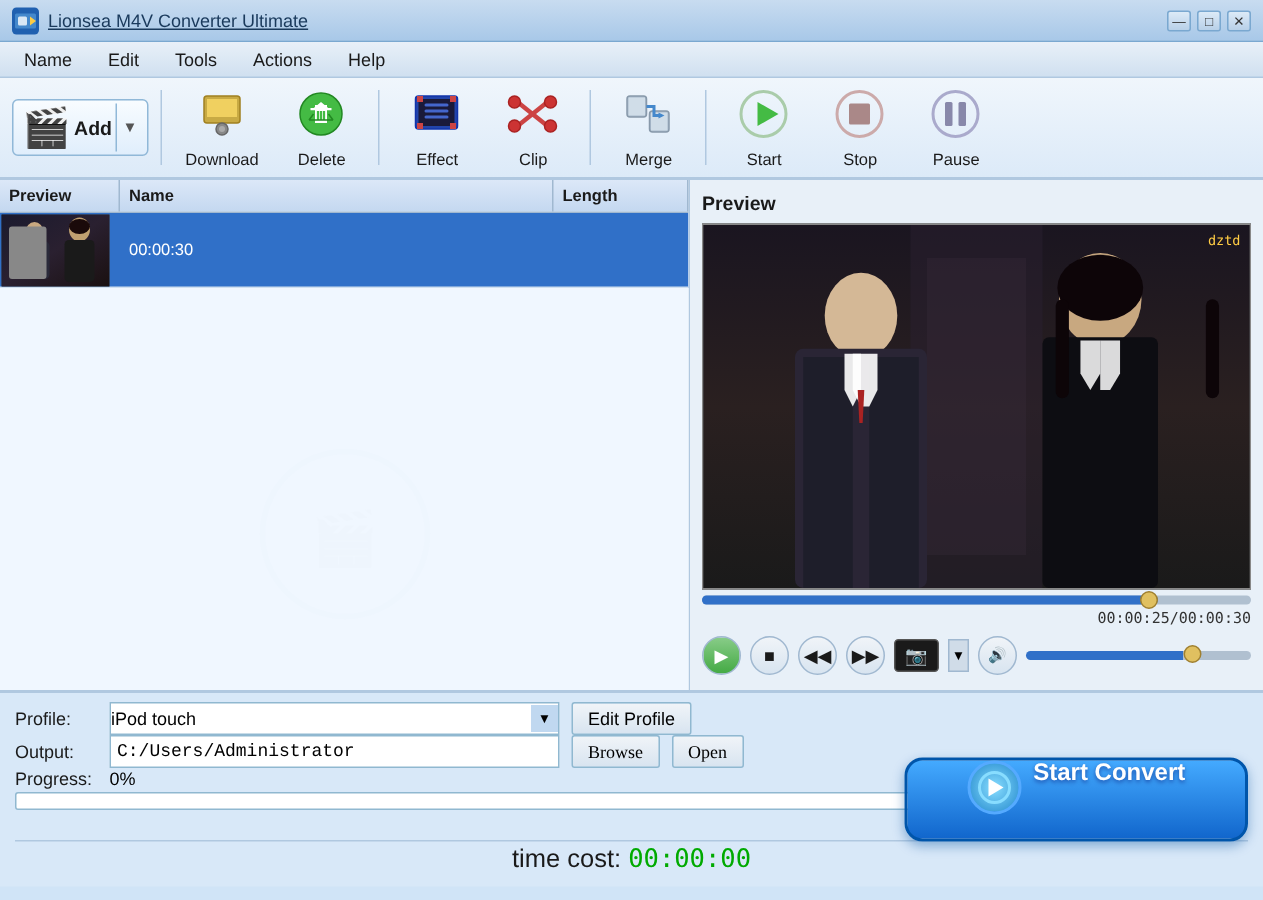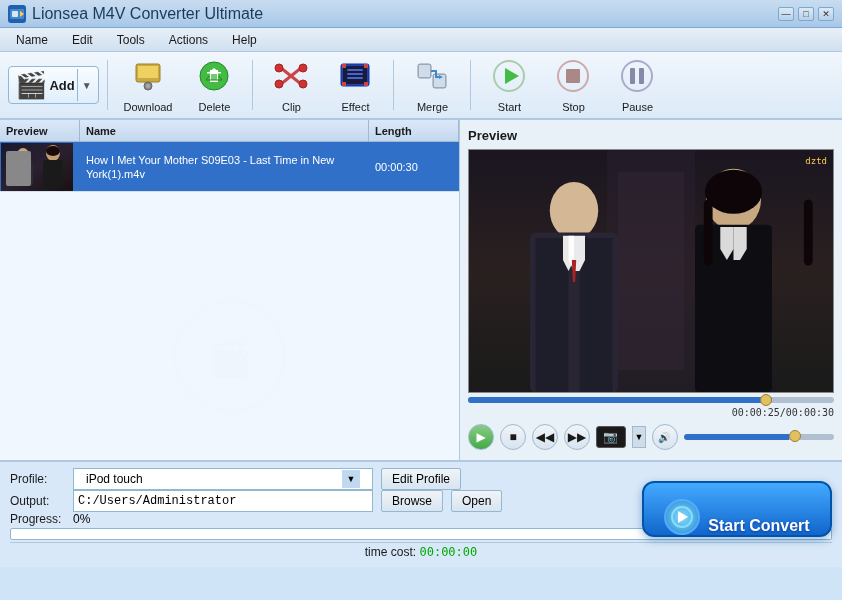--- a/index.html
+++ b/index.html
@@ -23,22 +23,23 @@
     }
     #titlebar .app-icon {
       width: 18px; height: 18px;
       background: #2060b0;
       border-radius: 3px;
       margin-right: 6px;
       display: flex; align-items: center; justify-content: center;
       color: white; font-size: 10px; font-weight: bold;
     }
     #titlebar .title-text {
-      font-size: 16px;
+      font-size: 12px;
       color: #1a3a5c;
+      text-decoration: underline;
     }
     #titlebar .win-controls {
       margin-left: auto;
       display: flex; gap: 4px;
     }
     #titlebar .win-btn {
       width: 16px; height: 14px;
       border: 1px solid #7aa8d0;
       background: linear-gradient(to bottom, #dceaf7, #b8d0e8);
       border-radius: 2px;
@@ -342,21 +343,21 @@
       font-size: 12px;
       color: #1a1a1a;
       min-width: 55px;
     }
     .profile-select {
       flex: 1;
       max-width: 300px;
       height: 22px;
       border: 1px solid #90b8d0;
       background: white;
-      padding: 1px 12px;
+      padding: 1px 0;
       font-size: 12px;
       display: flex; align-items: center; justify-content: flex-end;
     }
     .profile-dropdown {
       width: 18px;
       height: 100%;
       background: #c0d8f0;
       display: flex; align-items: center; justify-content: center;
       cursor: pointer;
       font-size: 9px;
@@ -380,52 +381,53 @@
       background: white;
     }
     .browse-btn, .open-btn {
       background: linear-gradient(to bottom, #f0f4f8, #d8e4f0);
       border: 1px solid #90b8d0;
       padding: 2px 10px;
       height: 22px;
       cursor: pointer;
       font-size: 12px;
       border-radius: 2px;
+      font-family: Liberation Serif, serif;
     }
     #progress-bar-container {
       height: 12px;
       background: white;
       border: 1px solid #90b8d0;
       border-radius: 2px;
       margin-top: 2px;
       width: 100%;
     }
     #time-cost-bar {
       text-align: center;
-      font-size: 12px;
+      font-size: 17px;
       color: #1a1a1a;
       padding: 2px 0;
       border-top: 1px solid #b0c8e0;
-      margin-top: 2px;
+      margin-top: 20px;
     }
     .time-val { color: #00aa00; font-family: monospace; }
 
     
     #start-convert-btn {
       position: absolute;
       right: 10px;
       bottom: 30px;
-      width: 190px;
+      width: 229px;
       height: 56px;
       background: linear-gradient(to bottom, #44aaff, #1166cc);
       border: 2px solid #0055aa;
       border-radius: 12px;
       cursor: pointer;
       display: flex;
-      align-items: flex-end;
+      align-items: flex-start;
       justify-content: center;
       gap: 8px;
       box-shadow: 0 3px 8px rgba(0,80,160,0.4);
     }
     .convert-icon {
       width: 36px; height: 36px;
       background: radial-gradient(circle, #88ddff, #2288cc);
       border-radius: 50%;
       display: flex; align-items: center; justify-content: center;
       font-size: 18px; color: white;
@@ -497,52 +499,52 @@
         <rect x="14" y="12" width="8" height="2" fill="white"></rect>
         <rect x="11" y="14" width="14" height="1.5" fill="white"></rect>
         <path d="M16 16 L16 22 M18 16 L18 22 M20 16 L20 22" stroke="#44bb44" stroke-width="1.5"></path>
         <path d="M13 18 L10 22 M23 18 L26 22 M10 22 L26 22" fill="none" stroke="#228822" stroke-width="1"></path>
       </svg>
     </div>
     <span>Delete</span>
   </div>
 
   <div class="toolbar-sep"></div>
-
-  <div class="toolbar-btn">
-    <div class="toolbar-icon">
-      <svg width="36" height="36" viewBox="0 0 36 36">
-        <line x1="8" y1="10" x2="28" y2="26" stroke="#cc4444" stroke-width="3"></line>
-        <line x1="28" y1="10" x2="8" y2="26" stroke="#cc4444" stroke-width="3"></line>
-        <circle cx="6" cy="10" r="4" fill="#cc3333" stroke="#aa2222" stroke-width="1"></circle>
-        <circle cx="30" cy="10" r="4" fill="#cc3333" stroke="#aa2222" stroke-width="1"></circle>
-        <circle cx="6" cy="26" r="4" fill="#cc3333" stroke="#aa2222" stroke-width="1"></circle>
-        <circle cx="30" cy="26" r="4" fill="#cc3333" stroke="#aa2222" stroke-width="1"></circle>
-      </svg>
-    </div>
-    <span>Clip</span>
-  </div>
 
   <div class="toolbar-btn">
     <div class="toolbar-icon">
       <svg width="36" height="36" viewBox="0 0 36 36">
         <rect x="4" y="6" width="28" height="22" rx="2" fill="#2244aa" stroke="#1133aa" stroke-width="1"></rect>
         <rect x="6" y="8" width="24" height="18" fill="#1a1a3a"></rect>
         <rect x="5" y="6" width="4" height="4" fill="#cc4444"></rect>
         <rect x="27" y="6" width="4" height="4" fill="#cc4444"></rect>
         <rect x="5" y="24" width="4" height="4" fill="#cc4444"></rect>
         <rect x="27" y="24" width="4" height="4" fill="#cc4444"></rect>
         <rect x="10" y="11" width="16" height="2" fill="#4466cc" rx="1"></rect>
         <rect x="10" y="15" width="16" height="2" fill="#4466cc" rx="1"></rect>
         <rect x="10" y="19" width="16" height="2" fill="#4466cc" rx="1"></rect>
       </svg>
     </div>
     <span>Effect</span>
   </div>
 
+  <div class="toolbar-btn">
+    <div class="toolbar-icon">
+      <svg width="36" height="36" viewBox="0 0 36 36">
+        <line x1="8" y1="10" x2="28" y2="26" stroke="#cc4444" stroke-width="3"></line>
+        <line x1="28" y1="10" x2="8" y2="26" stroke="#cc4444" stroke-width="3"></line>
+        <circle cx="6" cy="10" r="4" fill="#cc3333" stroke="#aa2222" stroke-width="1"></circle>
+        <circle cx="30" cy="10" r="4" fill="#cc3333" stroke="#aa2222" stroke-width="1"></circle>
+        <circle cx="6" cy="26" r="4" fill="#cc3333" stroke="#aa2222" stroke-width="1"></circle>
+        <circle cx="30" cy="26" r="4" fill="#cc3333" stroke="#aa2222" stroke-width="1"></circle>
+      </svg>
+    </div>
+    <span>Clip</span>
+  </div>
+
   <div class="toolbar-sep"></div>
 
   <div class="toolbar-btn">
     <div class="toolbar-icon">
       <svg width="36" height="36" viewBox="0 0 36 36">
         <rect x="4" y="6" width="13" height="14" rx="2" fill="#aabbcc" stroke="#8899aa" stroke-width="1"></rect>
         <rect x="5" y="7" width="11" height="12" fill="#d0dde8"></rect>
         <rect x="19" y="16" width="13" height="14" rx="2" fill="#aabbcc" stroke="#8899aa" stroke-width="1"></rect>
         <rect x="20" y="17" width="11" height="12" fill="#d0dde8"></rect>
         <path d="M17 13 L22 13 L22 19 L27 19" fill="none" stroke="#4488cc" stroke-width="2" marker-end="url(#arr)"></path>
@@ -616,21 +618,20 @@
                 <rect x="12" y="18" width="20" height="25" rx="3" fill="#2a2a3a"></rect>
 
                 <ellipse cx="52" cy="10" rx="7" ry="8" fill="#c0a070"></ellipse>
                 <rect x="42" y="17" width="20" height="28" rx="3" fill="#1a1a1a"></rect>
 
                 <ellipse cx="52" cy="8" rx="7" ry="5" fill="#1a0a0a"></ellipse>
               </svg>
             </div>
           </div>
         </div>
-        <div class="frow-cell" style="font-size:11px; line-height:1.3;">How I Met Your Mother S09E03 - Last Time in New York(1).m4v</div>
         <div class="frow-cell">00:00:30</div>
       </div>
 
       <div class="watermark-logo">
         <svg width="180" height="120" viewBox="0 0 180 120" opacity="0.08">
           <circle cx="90" cy="60" r="55" fill="none" stroke="#4488cc" stroke-width="4"></circle>
           <text x="90" y="75" text-anchor="middle" font-size="36" fill="#4488cc">🎬</text>
         </svg>
       </div>
     </div>

